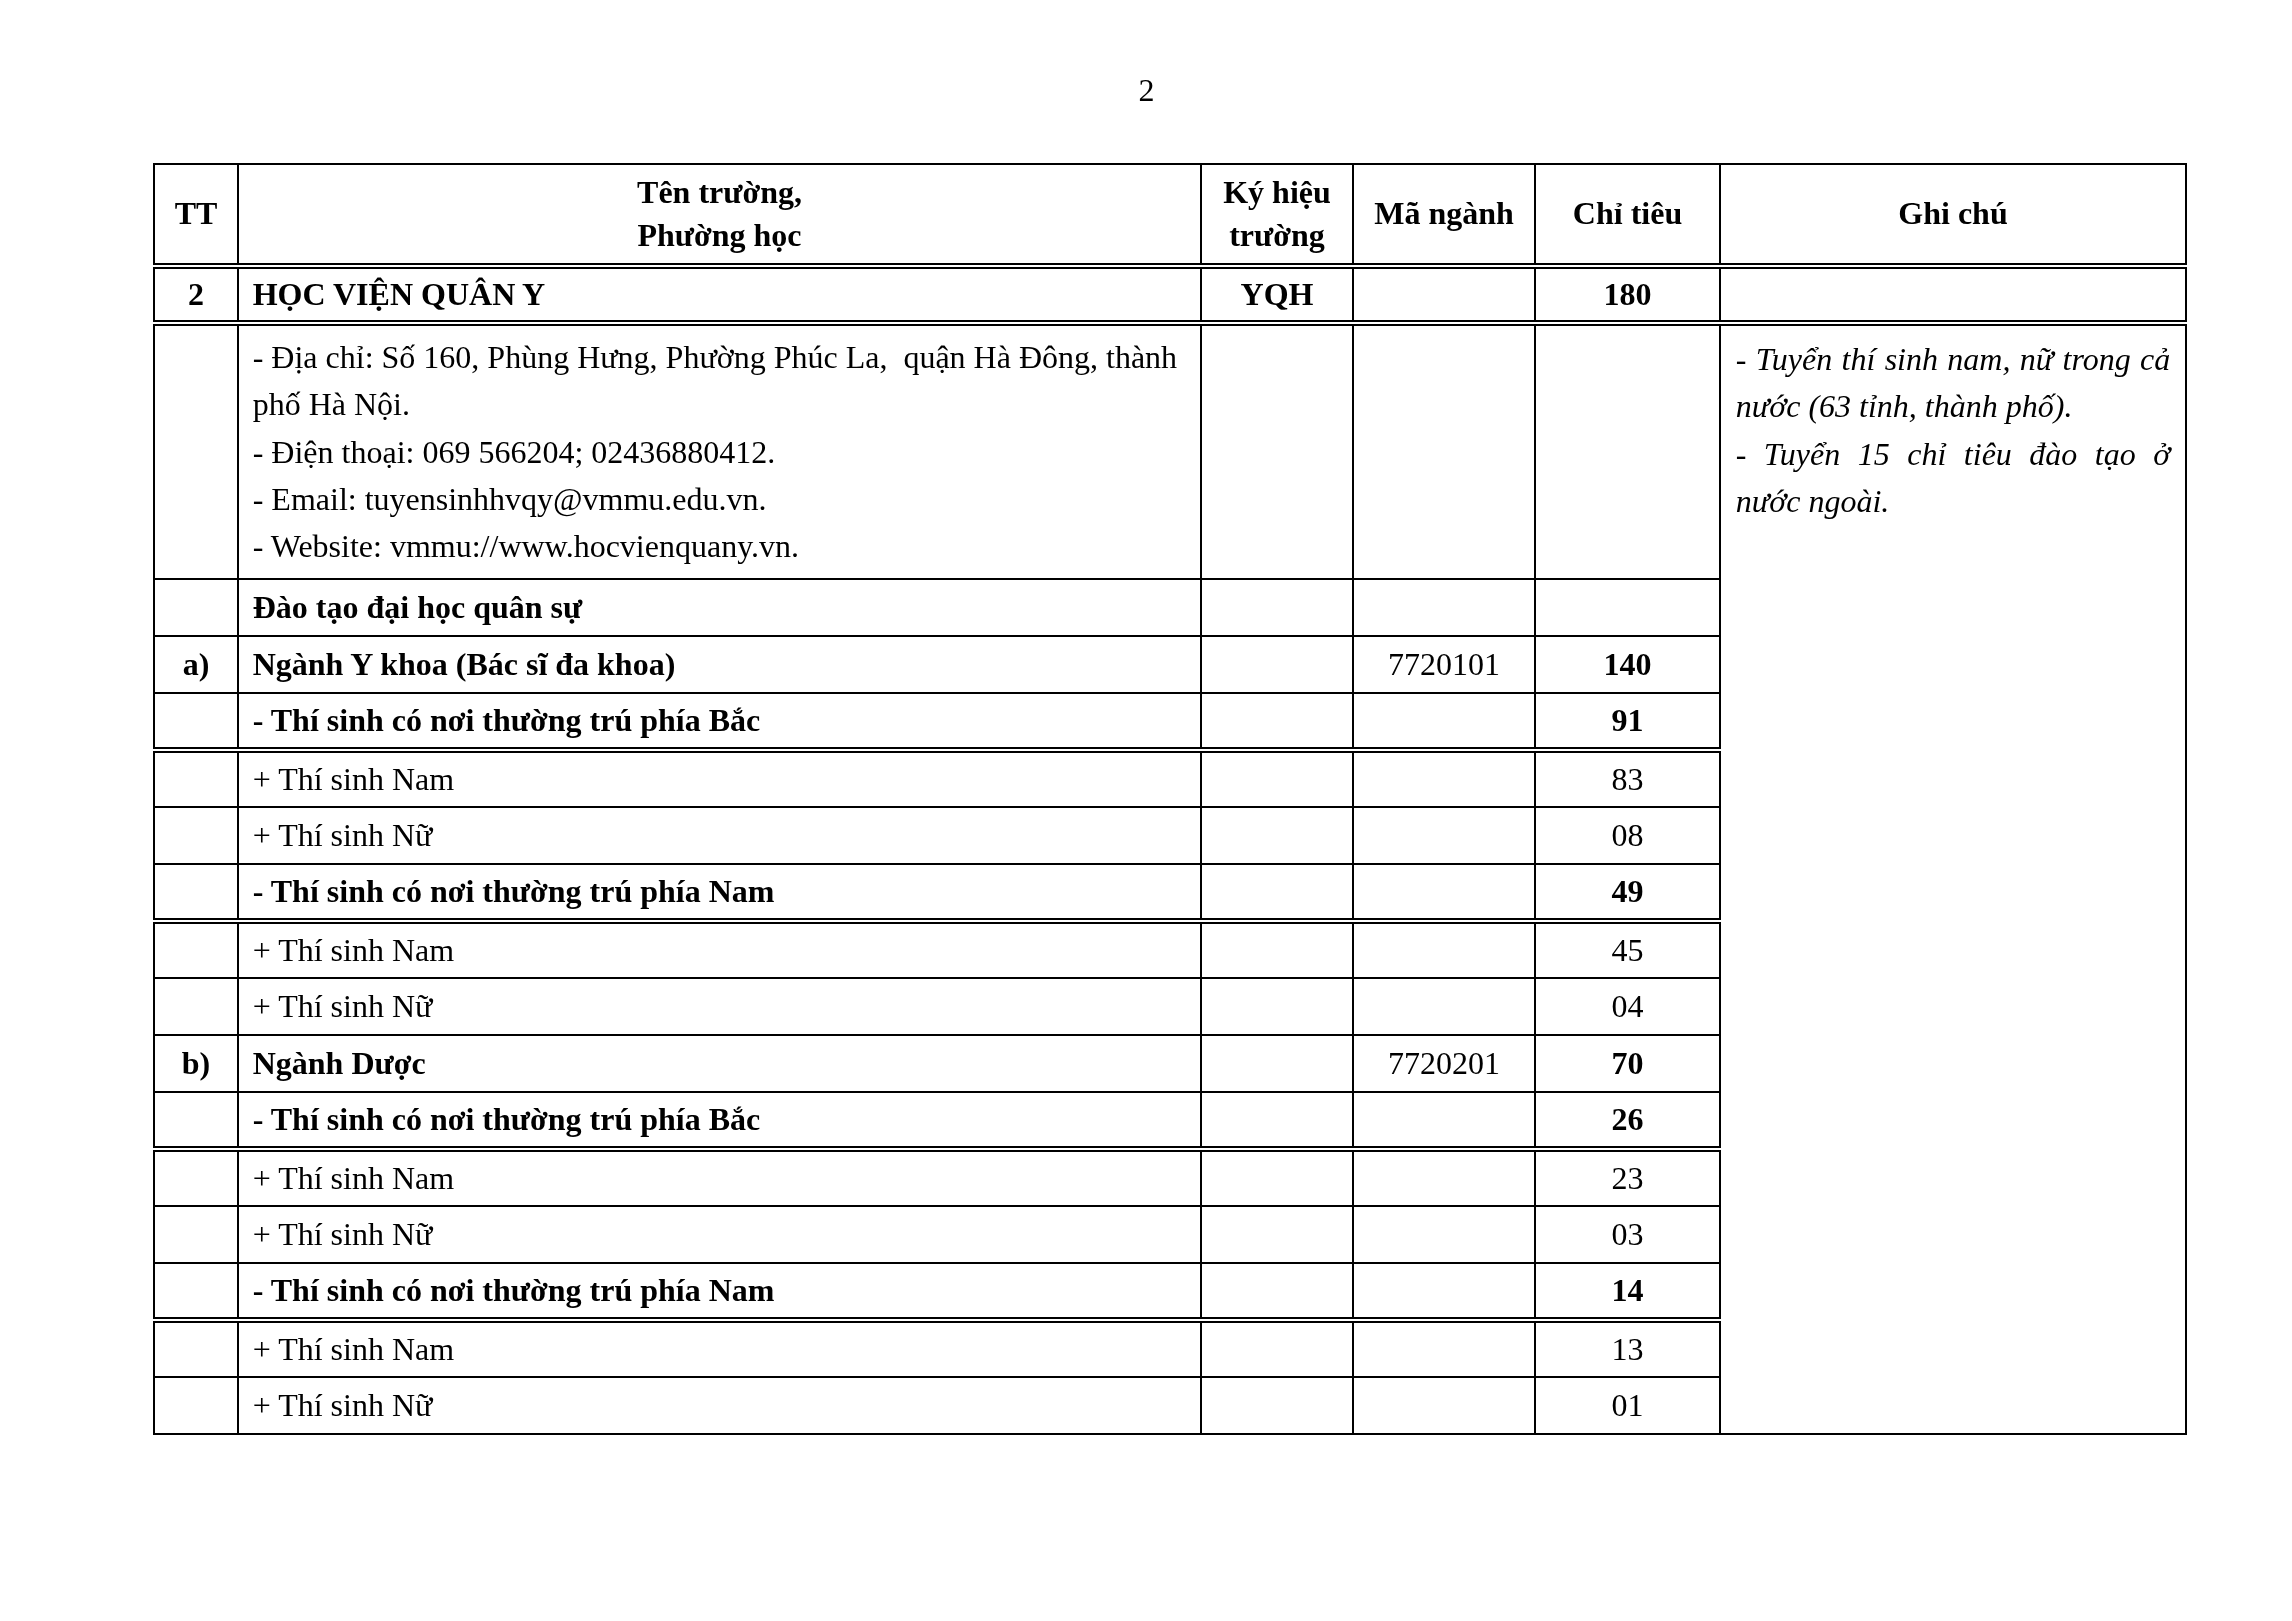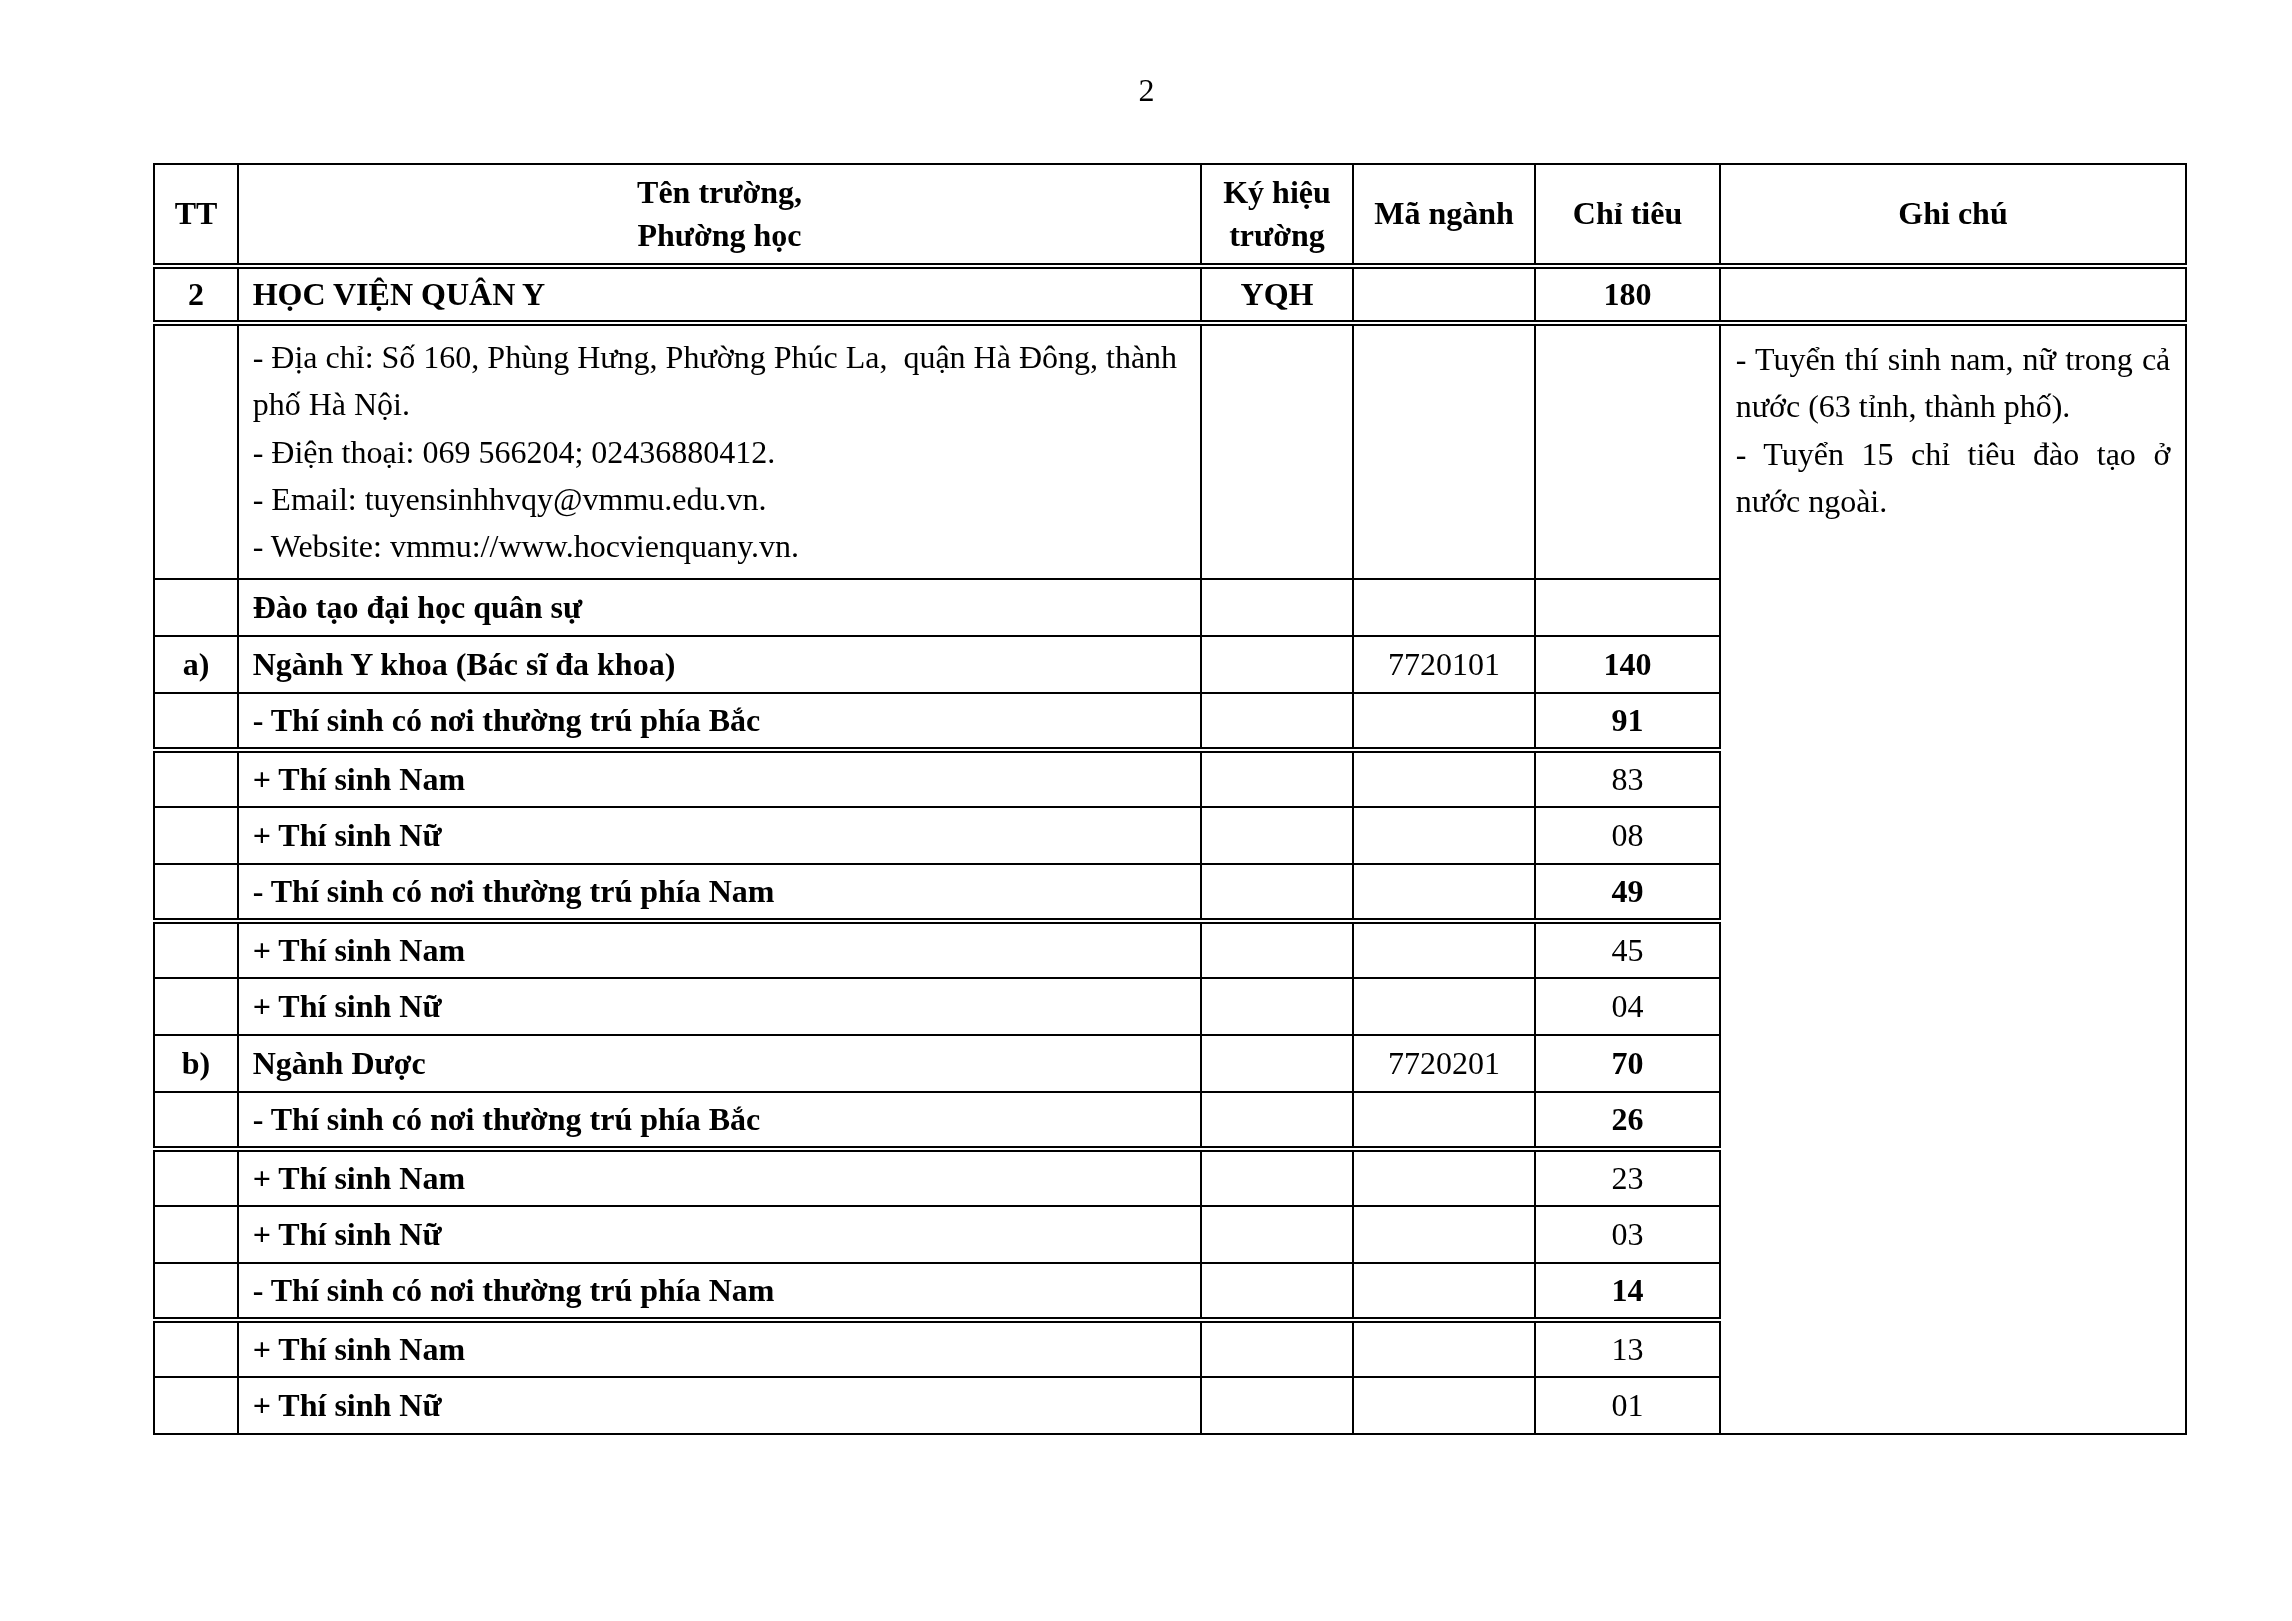--- a/index.html
+++ b/index.html
@@ -41,40 +41,41 @@
   thead th {
     font-weight: bold;
     text-align: center;
     line-height: 1.35;
     height: 102px;
   }
   tr.school-row td { height: 57px; }
   tr.data-row td { height: 57px; }
 
   .c { text-align: center; }
-  .l { text-align: left; padding-left: 13.7px; padding-right: 7.8px; font-weight: bold; }
+  .l { text-align: left; padding-left: 13.7px; padding-right: 7.8px; }
   .b { font-weight: bold; }
   .bi { font-weight: bold; }
 
   
   tr.div-double > td { border-top: 6.9px double #000; }
   tr.div-normal > td { border-top: 2.9px solid #000; }
   tr.div-thin   > td { border-top: 2px solid #84cc16; }
 
   td.contact-cell {
     vertical-align: top;
     padding: 7.8px 9.8px 7.8px 13.7px;
     line-height: 1.48;
   }
   td.contact-cell .contact-line { white-space: pre-wrap; }
   td.note-cell {
     vertical-align: top;
     padding: 9.8px 14.7px 9.8px 14.7px;
     text-align: justify;
     line-height: 1.48;
+    font-style: italic;
   }
 </style>
 </head>
 <body>
 
 <div class="page-number">2</div>
 
 <table class="doc-table">
   <colgroup>
     <col class="c-tt">

